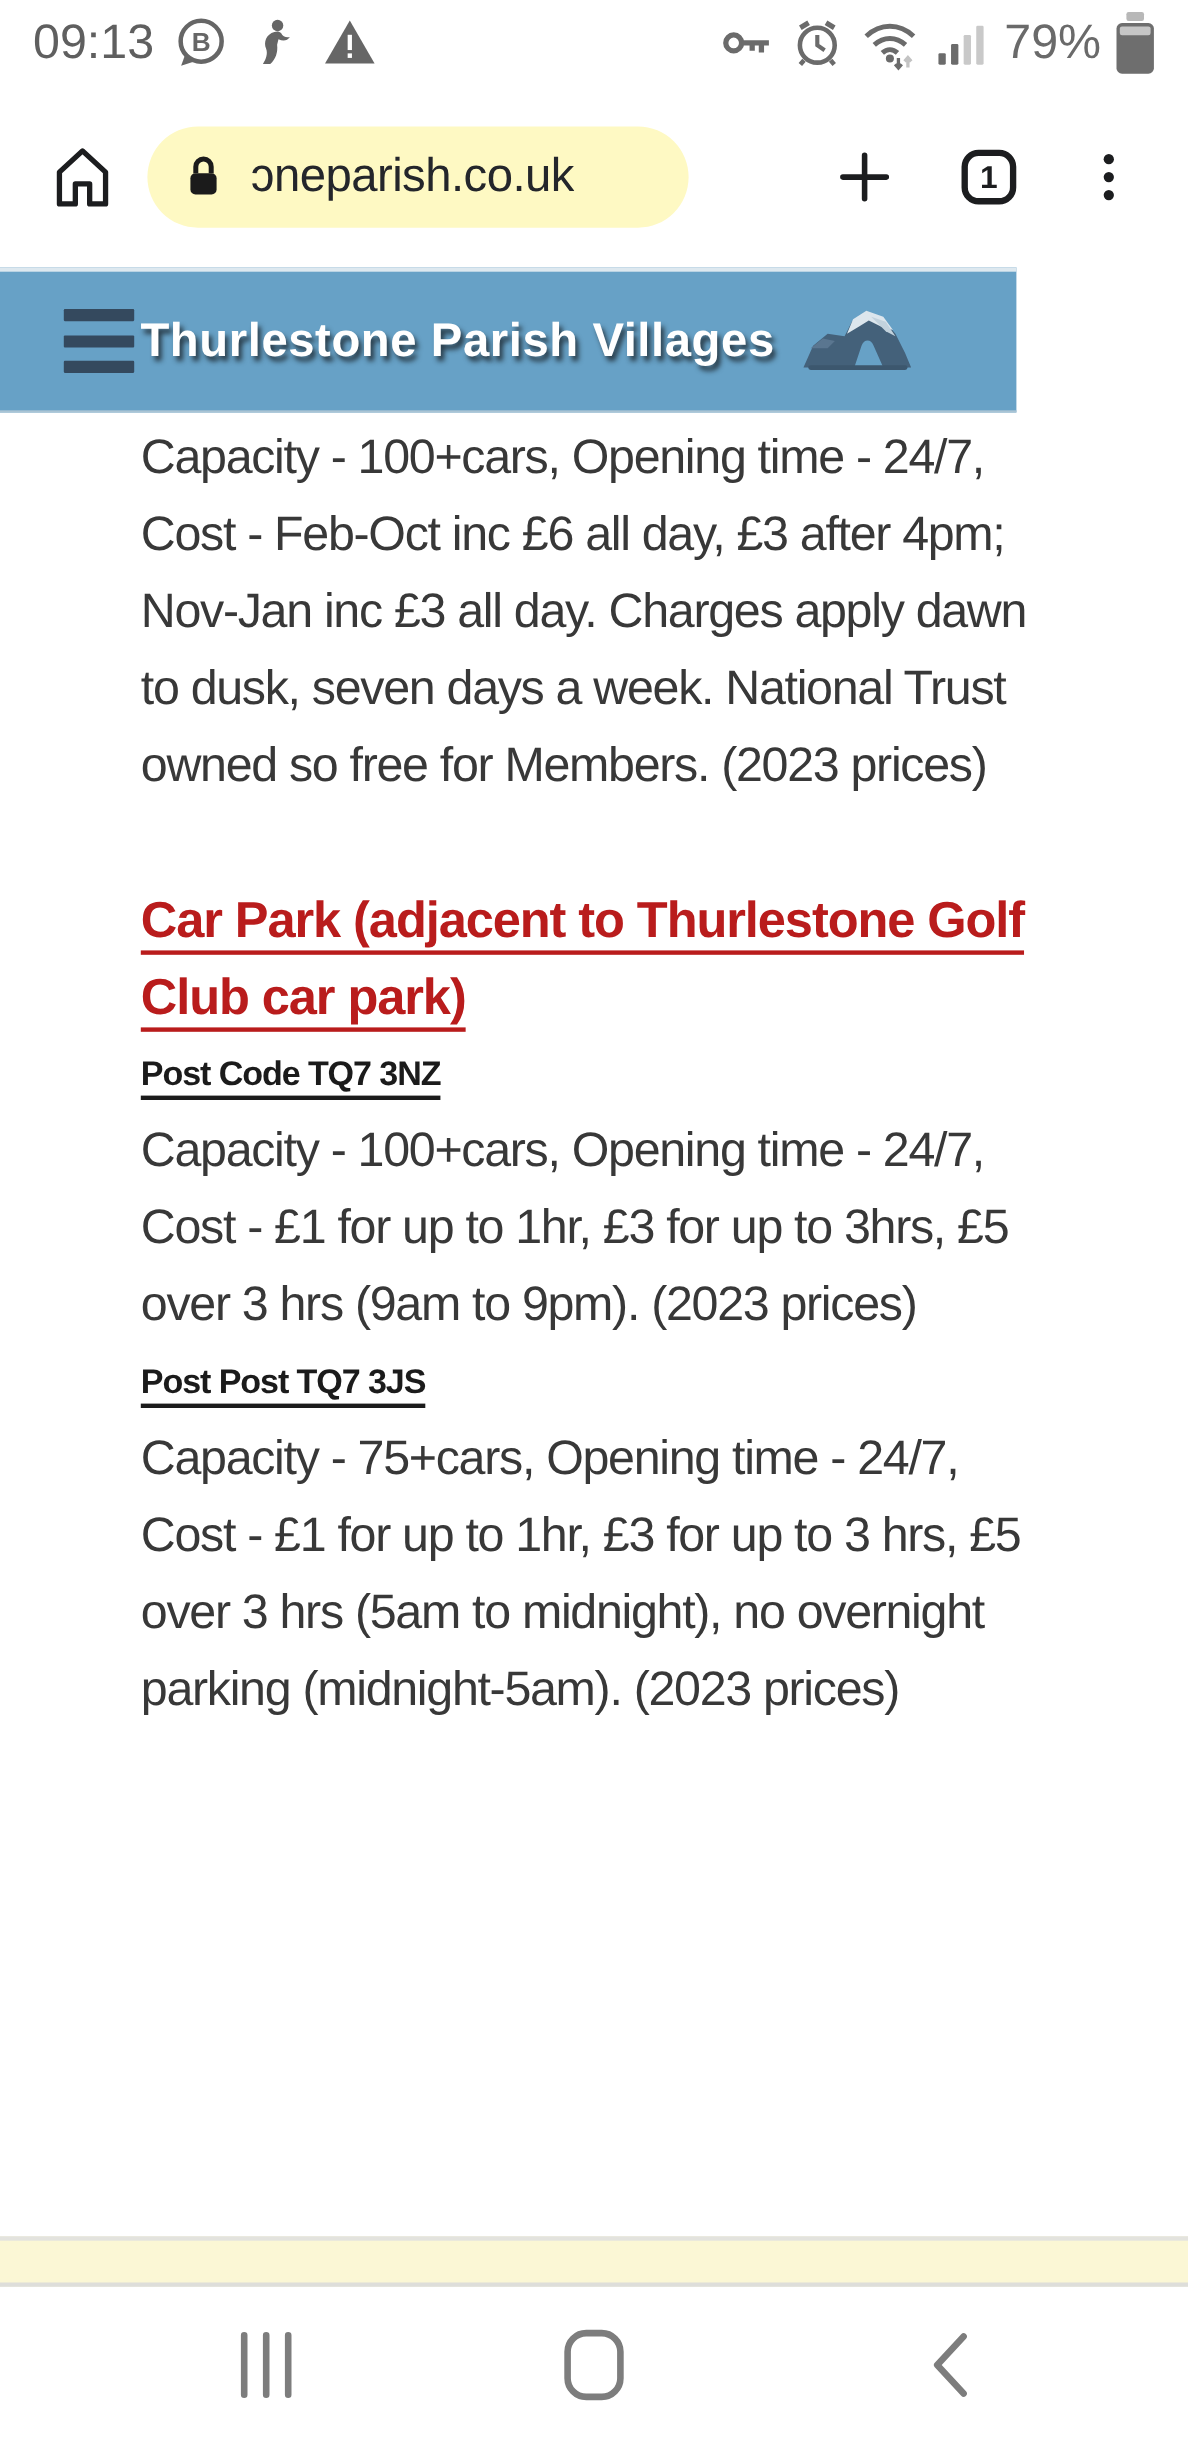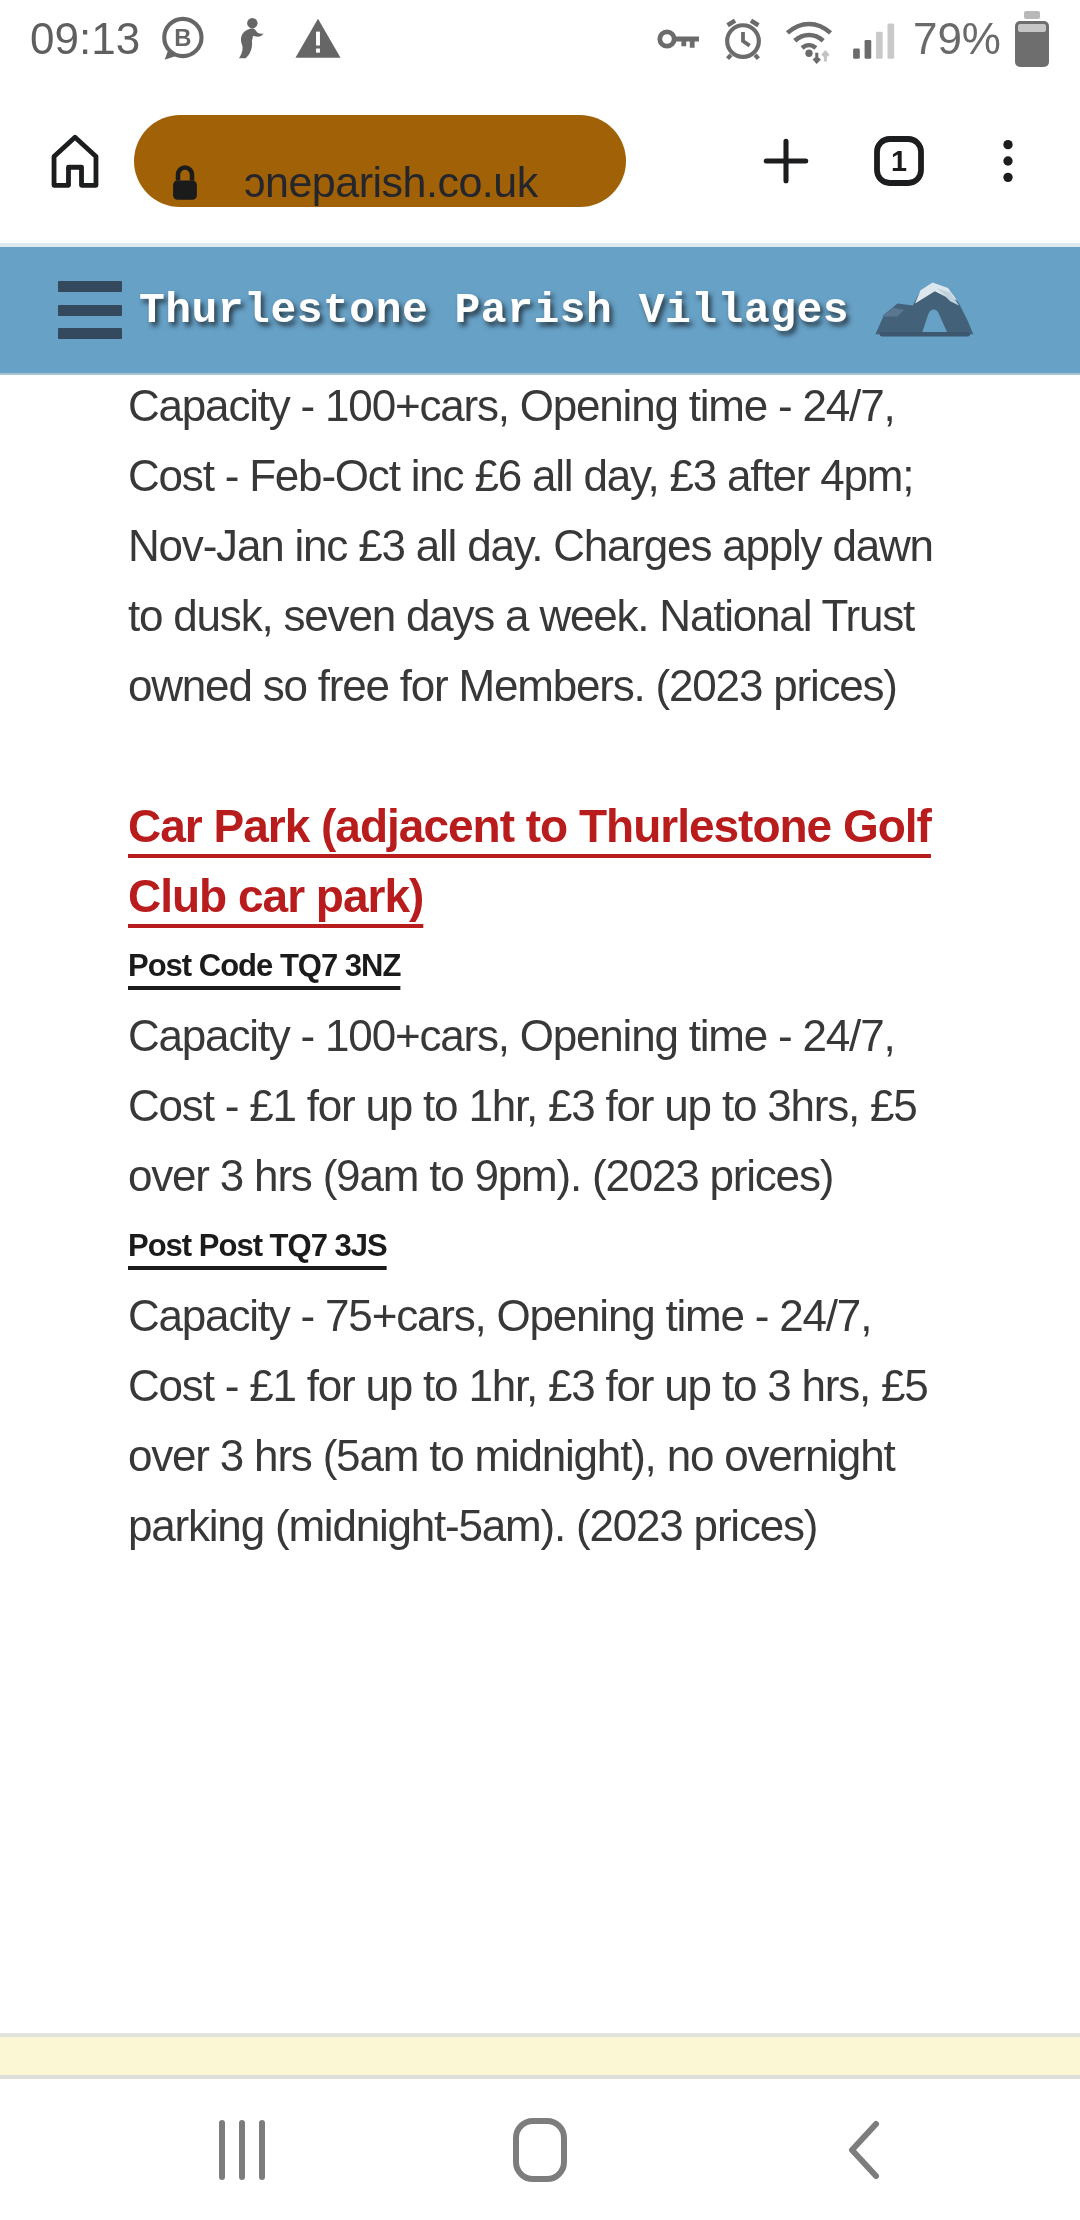--- a/index.html
+++ b/index.html
@@ -19,49 +19,49 @@
   .sb-batt-text{font-size:44px;color:#6a6a6a;}
   .sb-icon{display:block;}
   
   .chrome-bar{
     position:absolute;top:78px;left:0;width:1080px;height:165px;
     display:flex;align-items:center;padding:0 30px;box-sizing:border-box;gap:0;
   }
   .home-btn{width:90px;display:flex;justify-content:center;}
   .url-pill{
     margin-left:14px;width:492px;height:92px;border-radius:46px;
-    background:#a16207;display:flex;align-items:flex-end;padding:0 30px;
-    box-sizing:border-box;gap:38px;
+    background:#fef9c3;display:flex;align-items:center;padding:0 30px;
+    box-sizing:border-box;gap:22px;
   }
   .url-text{
     font-size:43px;color:#24262b;white-space:nowrap;overflow:hidden;
     letter-spacing:-0.5px;
   }
   .chrome-right{margin-left:auto;display:flex;align-items:center;gap:48px;padding-right:14px;}
   
   .site-header{
-    position:absolute;top:243px;left:0;width:1080px;height:126px;
+    position:absolute;top:243px;left:0;width:924px;height:126px;
     background:#67a1c6;border-top:4px solid #dde8ef;
     border-bottom:2px solid #aac4d4;box-sizing:content-box;
-    display:flex;justify-content:center;font-family:Liberation Mono, monospace;
+    display:flex;justify-content:center;
   }
   .hamburger{
     position:absolute;left:58px;top:50%;transform:translateY(-50%);
     width:64px;height:58px;display:flex;flex-direction:column;justify-content:space-between;
     cursor:pointer;
   }
   .hamburger span{display:block;height:11px;background:#34495e;border-radius:1px;}
   .site-title-wrap{display:flex;align-items:center;gap:22px;margin-left:40px;}
   .site-title{
     font-size:43px;font-weight:bold;color:#ffffff;letter-spacing:0.5px;
     text-shadow:3px 4px 5px rgba(20,25,30,0.75);white-space:nowrap;
   }
   
   .content{
-    position:absolute;top:363px;left:0;width:1080px;
+    position:absolute;top:373px;left:0;width:1080px;
     padding:8px 116px 0 128px;box-sizing:border-box;
     color:#383838;font-size:44px;line-height:70px;letter-spacing:-1.2px;
   }
   .lines{white-space:pre-line;margin:0;}
   .para{margin:0;}
   .section-heading{
     margin:70px 0 0 0;font-size:46px;font-weight:bold;color:#b91c1c;
     text-decoration:underline;text-decoration-thickness:4px;text-underline-offset:12px;
     letter-spacing:-1px;
   }

